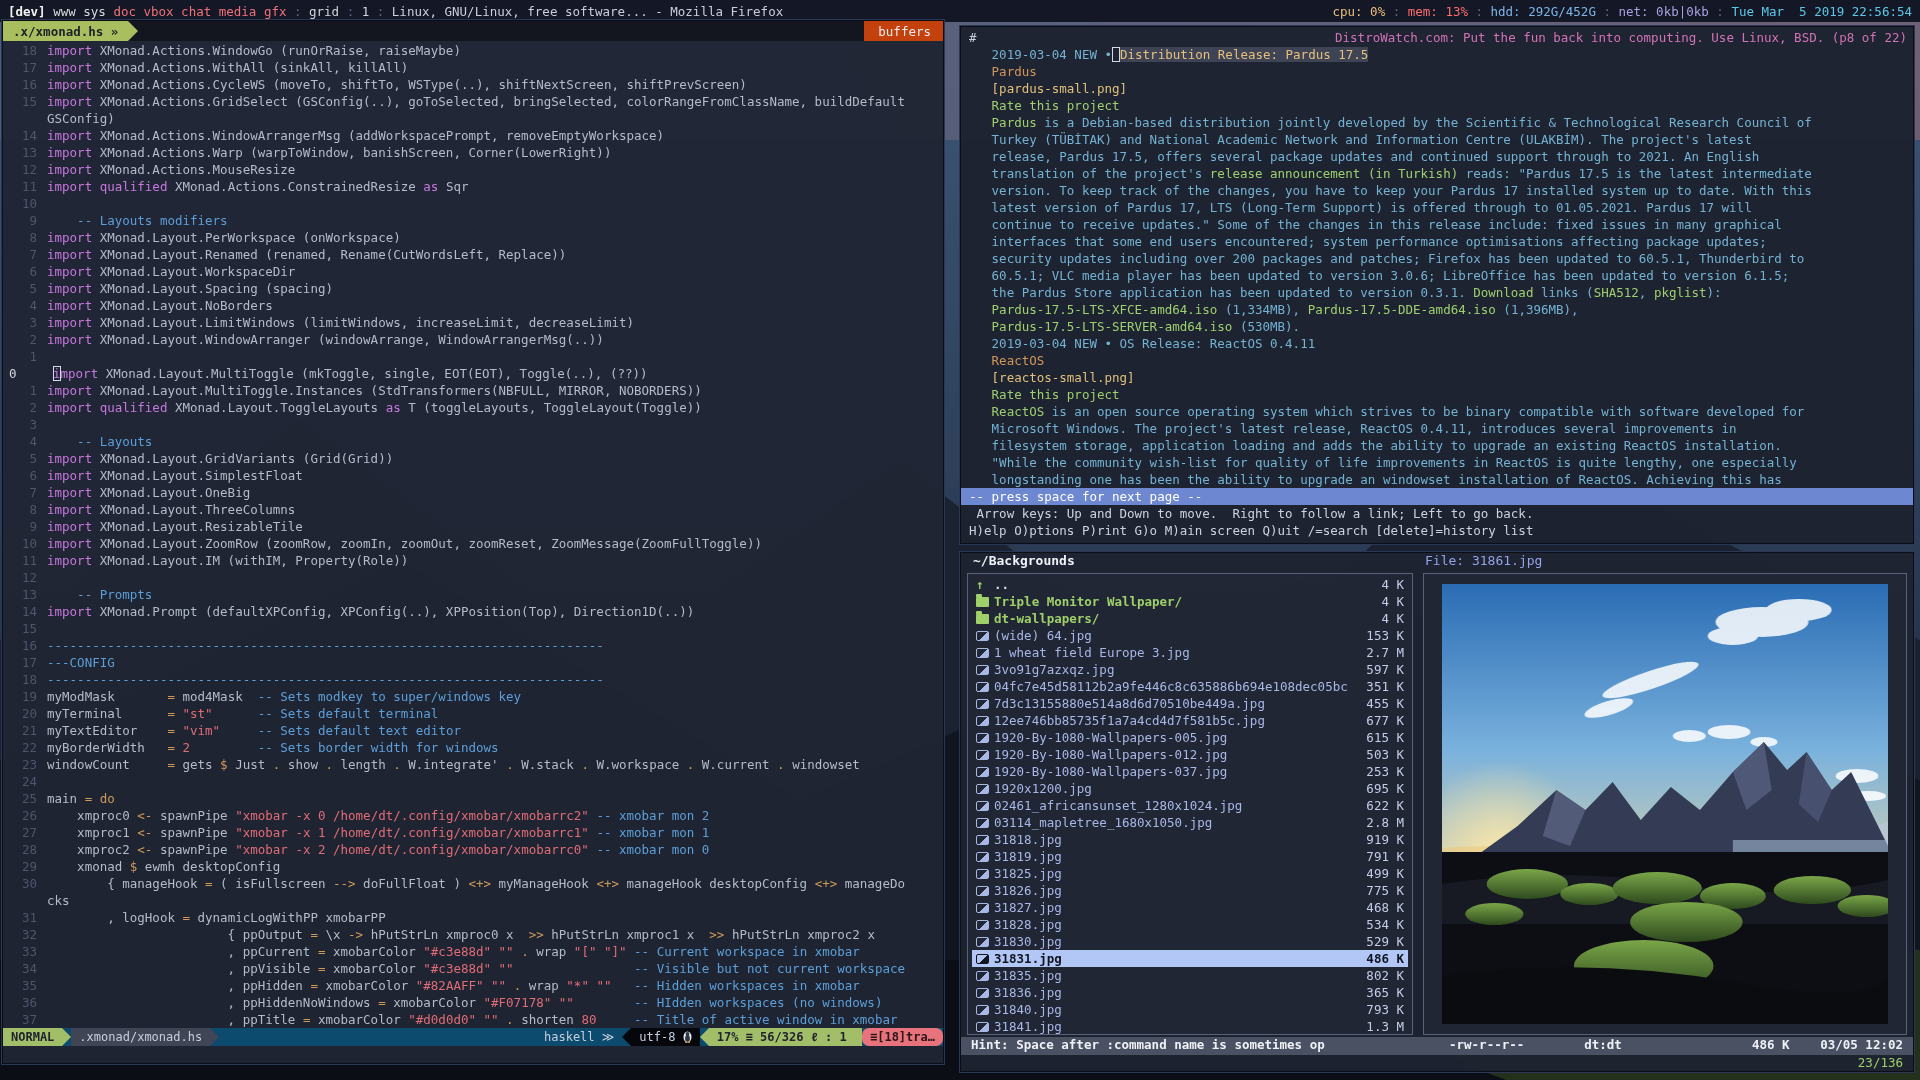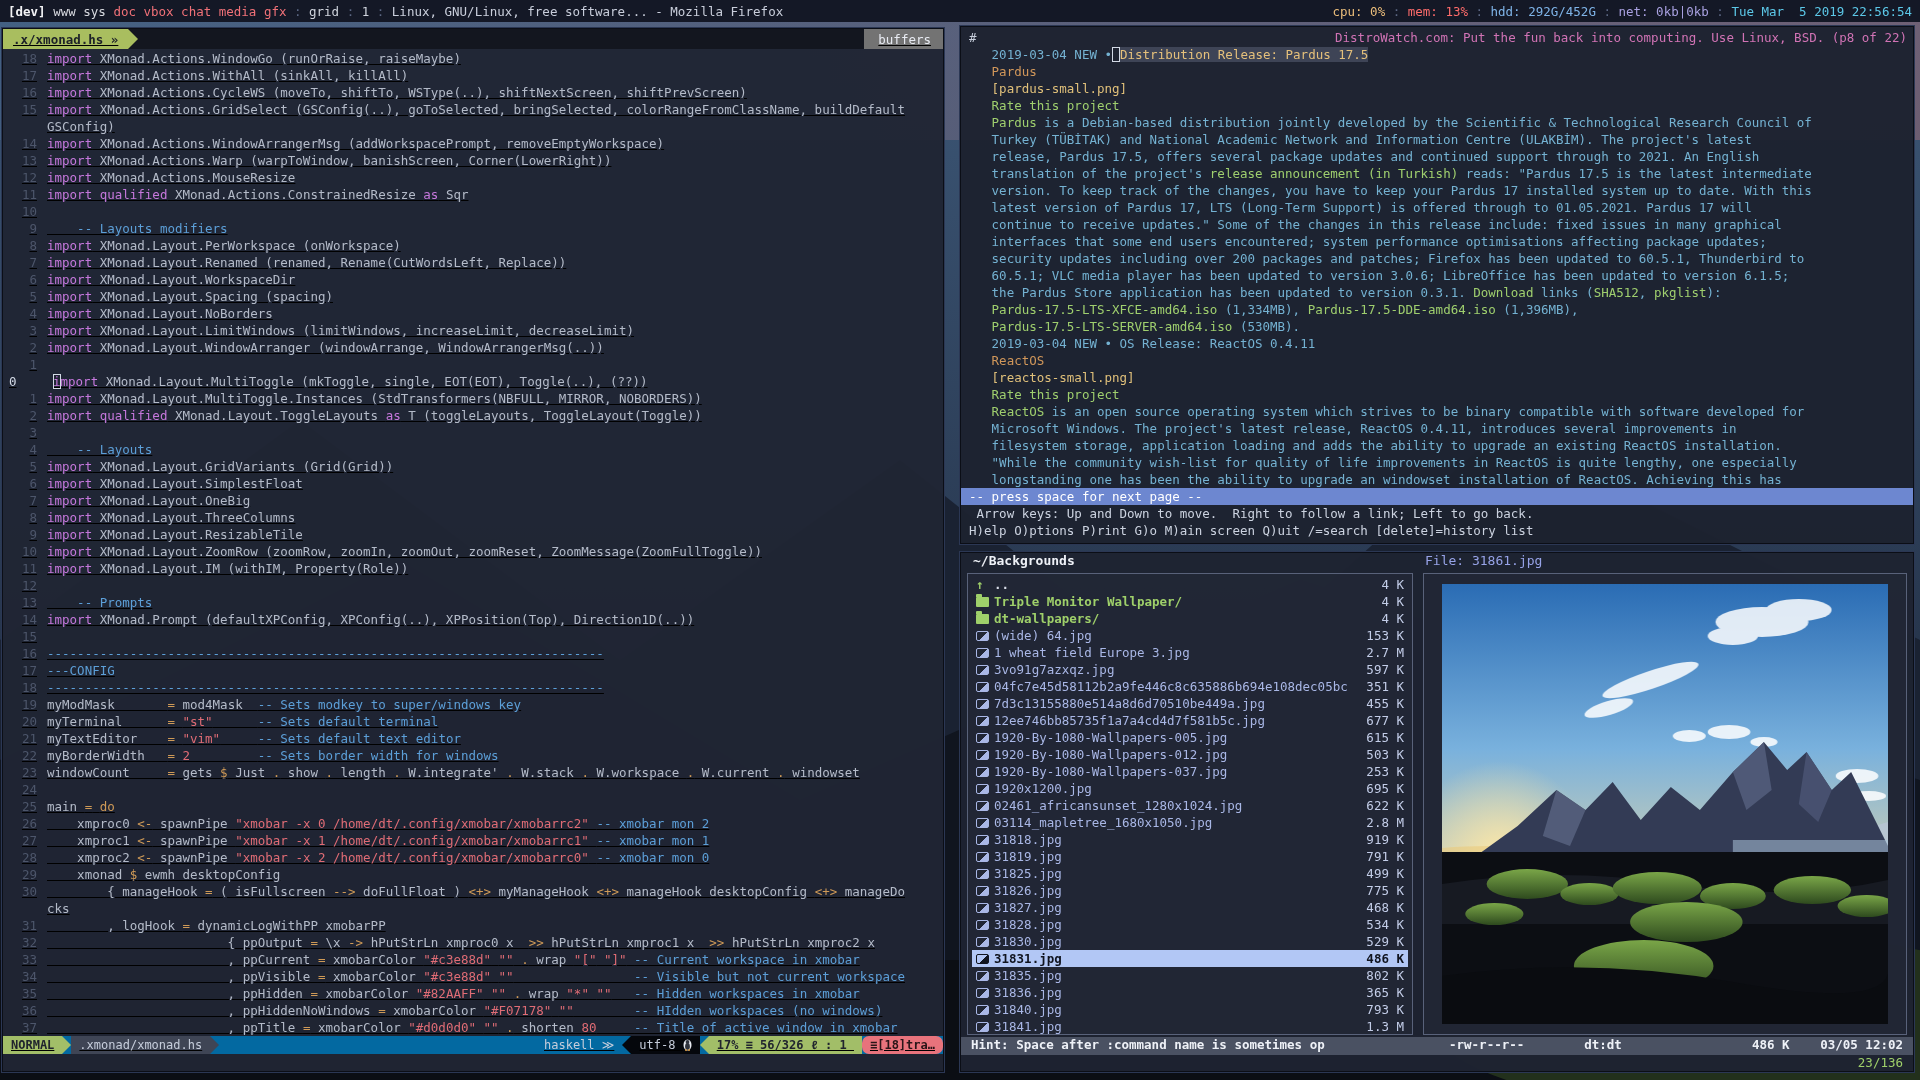--- a/index.html
+++ b/index.html
@@ -12,42 +12,42 @@
   .xm-right{display:flex;white-space:pre;}
   .xm-wscur{color:#f2f3f5;font-weight:bold}
   .xm-ws{color:#d8dae0}
   .xm-wsempty{color:#f07178}
   .xm-sep{color:#5c6784}
   .xm-layout,.xm-count{color:#cfd3dc}
   .xm-title{color:#c9cedb}
   .xm-cpu{color:#ecbe7b}.xm-mem{color:#ff6c6b}.xm-hdd{color:#7fb4e8}.xm-net{color:#a9a1e1}.xm-date{color:#5cc8e8}
 
   .win{position:absolute;box-sizing:border-box;border:1px solid #0b0e16;box-shadow:0 0 0 1px #2b3754;}
-  .win-vim{left:2px;top:28px;width:942px;height:1044px;background:rgba(32,37,52,0.97);text-decoration:underline;}
+  .win-vim{left:2px;top:20px;width:942px;height:1044px;background:rgba(32,37,52,0.97);}
   .win-lynx{left:960px;top:26px;width:954px;height:518px;background:rgba(29,34,48,0.97);}
   .win-vifm{left:960px;top:552px;width:954px;height:520px;background:rgba(30,35,50,0.97);}
 
   
   .tabline{height:20px;background:#13161f;display:flex;align-items:stretch;font-size:12.5px;}
   .tab{background:#a9be5f;color:#1d2128;font-weight:bold;padding:1px 10px 0 10px;display:flex;align-items:center;}
   .tab-arrow{width:0;height:0;border-top:10px solid transparent;border-bottom:10px solid transparent;border-left:10px solid #a9be5f;}
   .tab-fill{flex:1}
-  .buffers{background:#737373;color:#e8ebf2;padding:1px 12px 0 14px;display:flex;align-items:center;}
+  .buffers{background:#c2410c;color:#e8ebf2;padding:1px 12px 0 14px;display:flex;align-items:center;}
   .vim-body{height:986px;overflow:hidden;font-size:12.5px;line-height:17px;padding-top:1px;}
   .vrow{height:17px;white-space:pre;display:flex;}
   .ln{width:34px;flex:0 0 34px;text-align:right;padding-right:10px;color:#4d566b;}
   .ln.cur{text-align:left;padding-left:6px;color:#d3dae6;}
   .code{white-space:pre;}
   .sg-k{color:#c678dd}
   .sg-t{color:#b4bbc9}
   .sg-c{color:#5c9fd8}
   .sg-s{color:#e06c75}
   .sg-o{color:#cf9a57}
   .sg-cur{color:#c678dd;outline:1px solid #d3dae6;outline-offset:-1px;}
-  .statusline{height:18px;display:flex;font-size:12px;align-items:stretch;background:#0369a1;color:#c6cddb;}
+  .statusline{height:18px;display:flex;font-size:12px;align-items:stretch;background:#0c4a6e;color:#c6cddb;}
   .chip{display:flex;align-items:center;padding:0 8px;white-space:pre;}
   .chip.mode{background:#a2be68;color:#20242e;font-weight:bold;}
   .chip.file{background:#3f4555;}
   .pl-a{width:0;height:0;border-top:9px solid transparent;border-bottom:9px solid transparent;}
   .a-green{border-left:9px solid #a2be68;}
   .a-grey{border-left:9px solid #3f4555;}
   .a-rgrey{border-right:9px solid #05070c;}
   .a-rgreen{border-right:9px solid #a2be68;}
   .sl-fill{flex:1}
   .chip.enc{background:#05070c;}

